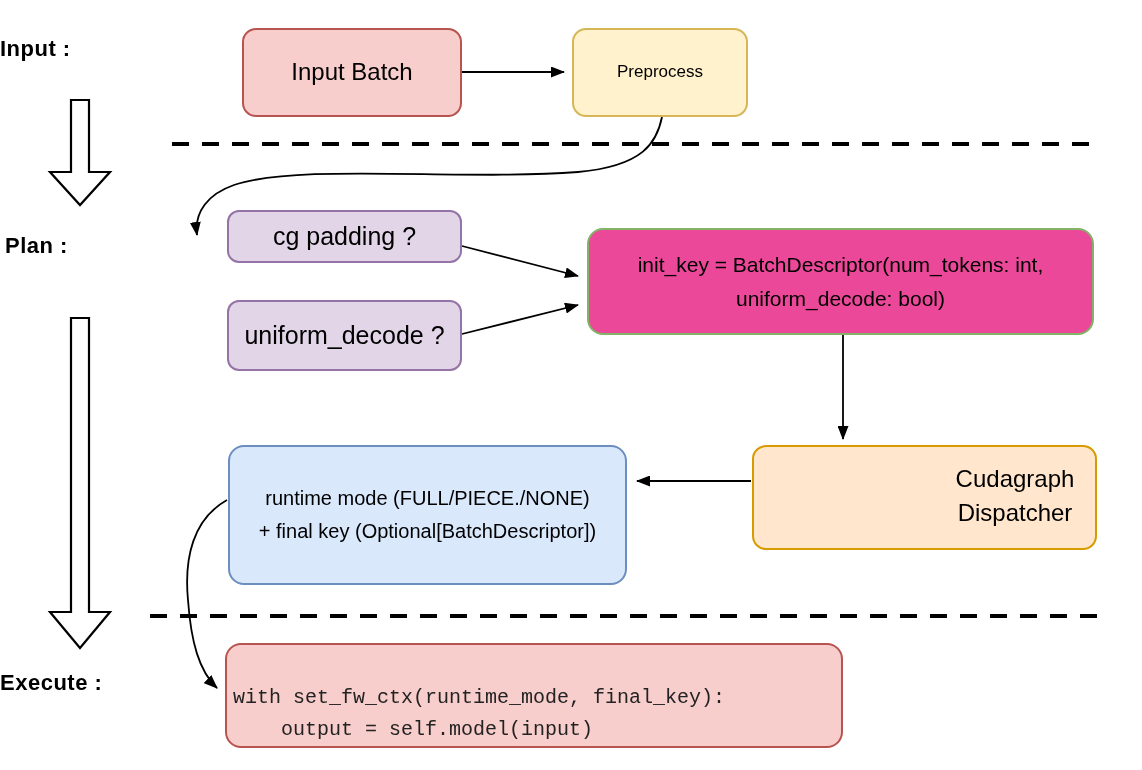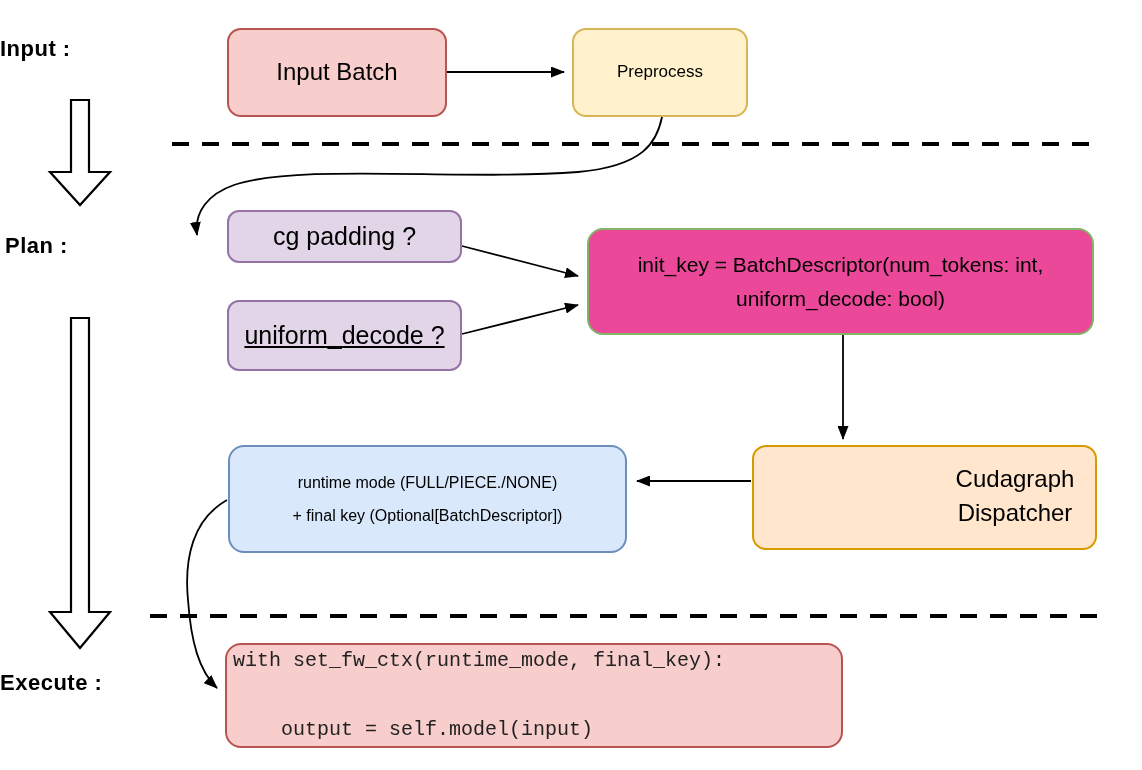--- a/index.html
+++ b/index.html
@@ -19,33 +19,33 @@
   .node .ln{white-space:pre;}
   
   .red    {background:#f8cecc;border-color:#b85450;}
   .yellow {background:#fff2cc;border-color:#d6b656;}
   .purple {background:#e1d5e7;border-color:#9673a6;}
   .green  {background:#ec4899;border-color:#82b366;}
   .blue   {background:#dae8fc;border-color:#6c8ebf;}
   .orange-light {background:#ffe6cc;border-color:#d79b00;}
   .orange-dark  {background:#fcd9bb;border-color:#d79b00;}
 
-  .n-input-batch   {left:227px;top:28px; width:220px;height:89px;border-radius:14px;font-size:24px;}
+  .n-input-batch   {left:242px;top:28px; width:220px;height:89px;border-radius:14px;font-size:24px;}
   .n-preprocess    {left:572px;top:28px; width:176px;height:89px;border-radius:14px;font-size:17px;}
   .n-cg-padding    {left:227px;top:210px;width:235px;height:53px;border-radius:12px;font-size:25px;}
-  .n-uniform-decode{left:227px;top:300px;width:235px;height:71px;border-radius:12px;font-size:25px;text-decoration:underline;}
+  .n-uniform-decode{left:227px;top:300px;width:235px;height:71px;border-radius:12px;font-size:25px;}
   .n-init-key      {left:587px;top:228px;width:507px;height:107px;border-radius:16px;font-size:21px;line-height:34px;}
   .n-cud-outer     {left:752px;top:445px;width:345px;height:105px;border-radius:14px;}
   .n-dispatch      {left:757px;top:443px;width:176px;height:74px;border-radius:12px;font-size:21px;}
   .n-cud-label     {position:absolute;left:935px;top:462px;width:160px;text-align:center;
                     font-size:24px;line-height:34px;}
-  .n-runtime       {left:228px;top:445px;width:399px;height:108px;border-radius:16px;font-size:16px;line-height:33px;}
+  .n-runtime       {left:228px;top:445px;width:399px;height:140px;border-radius:16px;font-size:20px;line-height:33px;}
   .n-code          {left:225px;top:643px;width:618px;height:105px;border-radius:16px;
                     font-family:"Liberation Mono", monospace;font-size:20px;line-height:32px;
-                    align-items:flex-start;justify-content:space-between;color:#222;}
+                    align-items:flex-start;justify-content:flex-end;color:#222;}
   .n-code .ln{padding-left:6px;text-align:left;}
 </style>
 </head>
 <body>
 
 <div class="canvas">
 
   <svg class="connectors" viewBox="0 0 1142 770" xmlns="http://www.w3.org/2000/svg">
     <defs>
       <marker id="ah" markerUnits="userSpaceOnUse" markerWidth="15" markerHeight="11" refX="13" refY="5.5" orient="auto">

